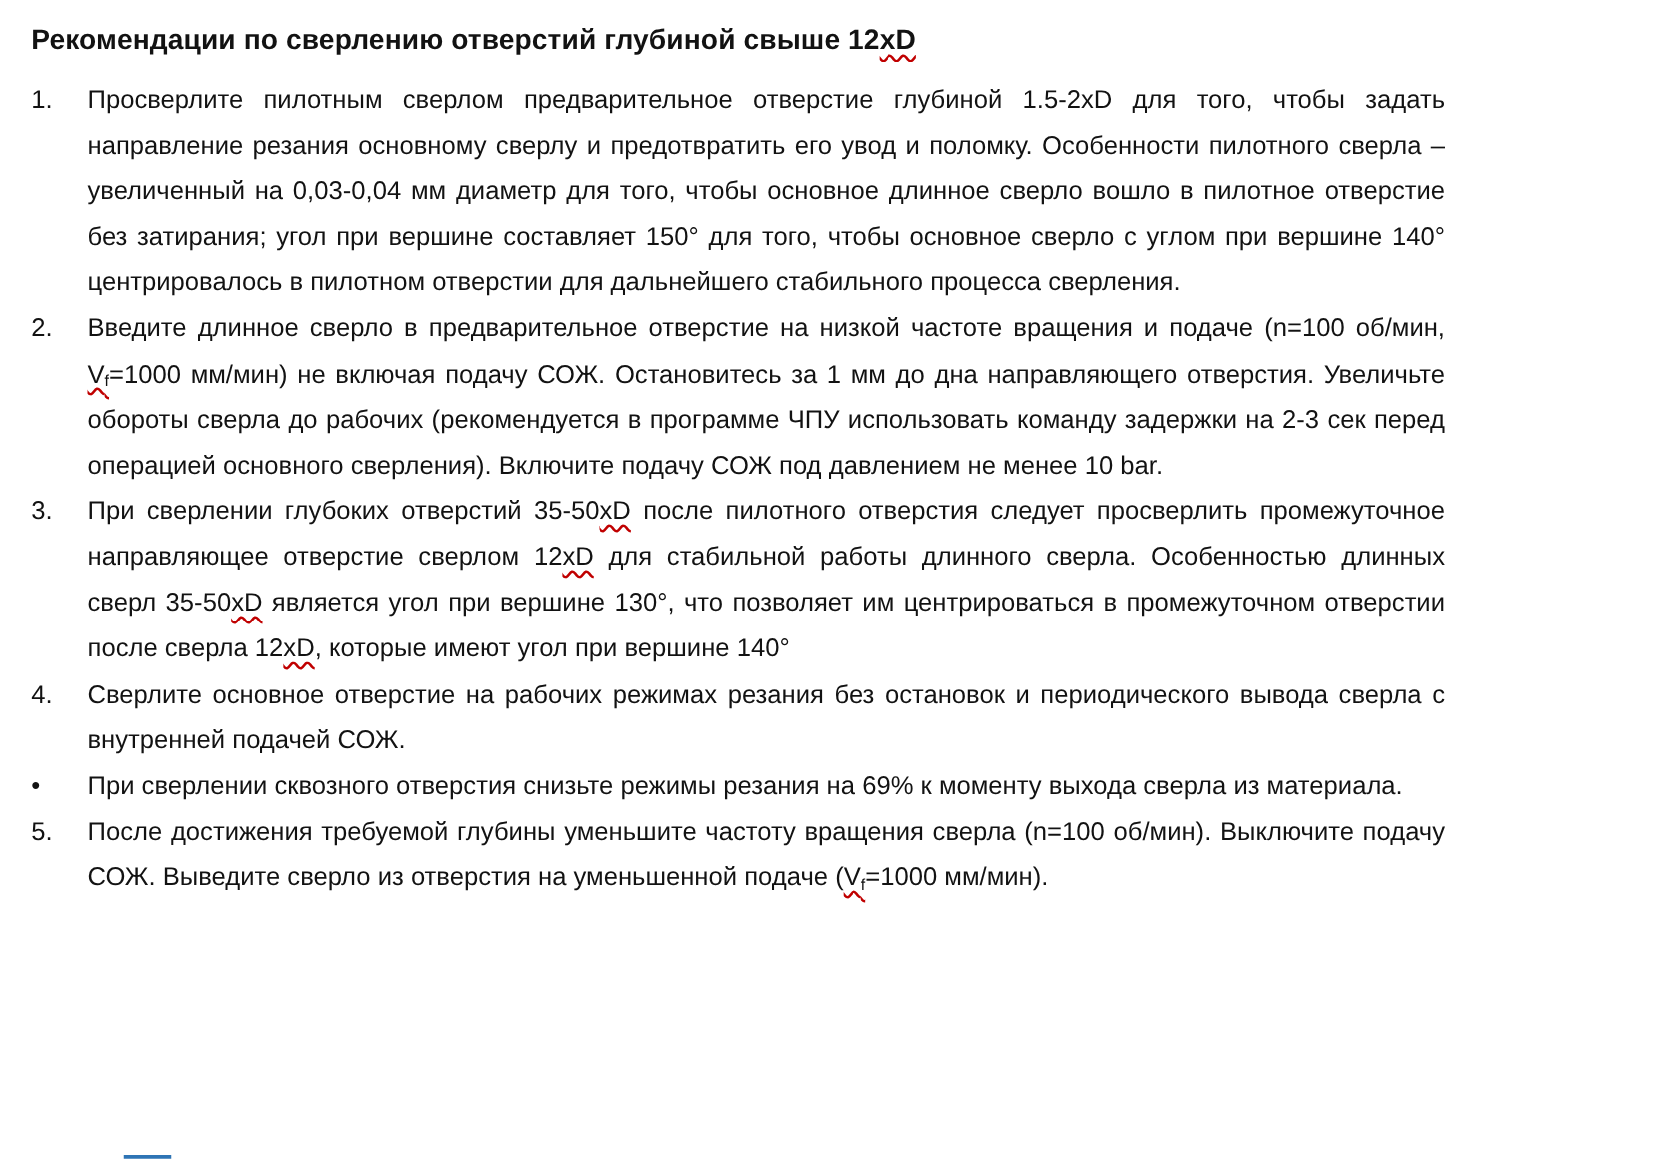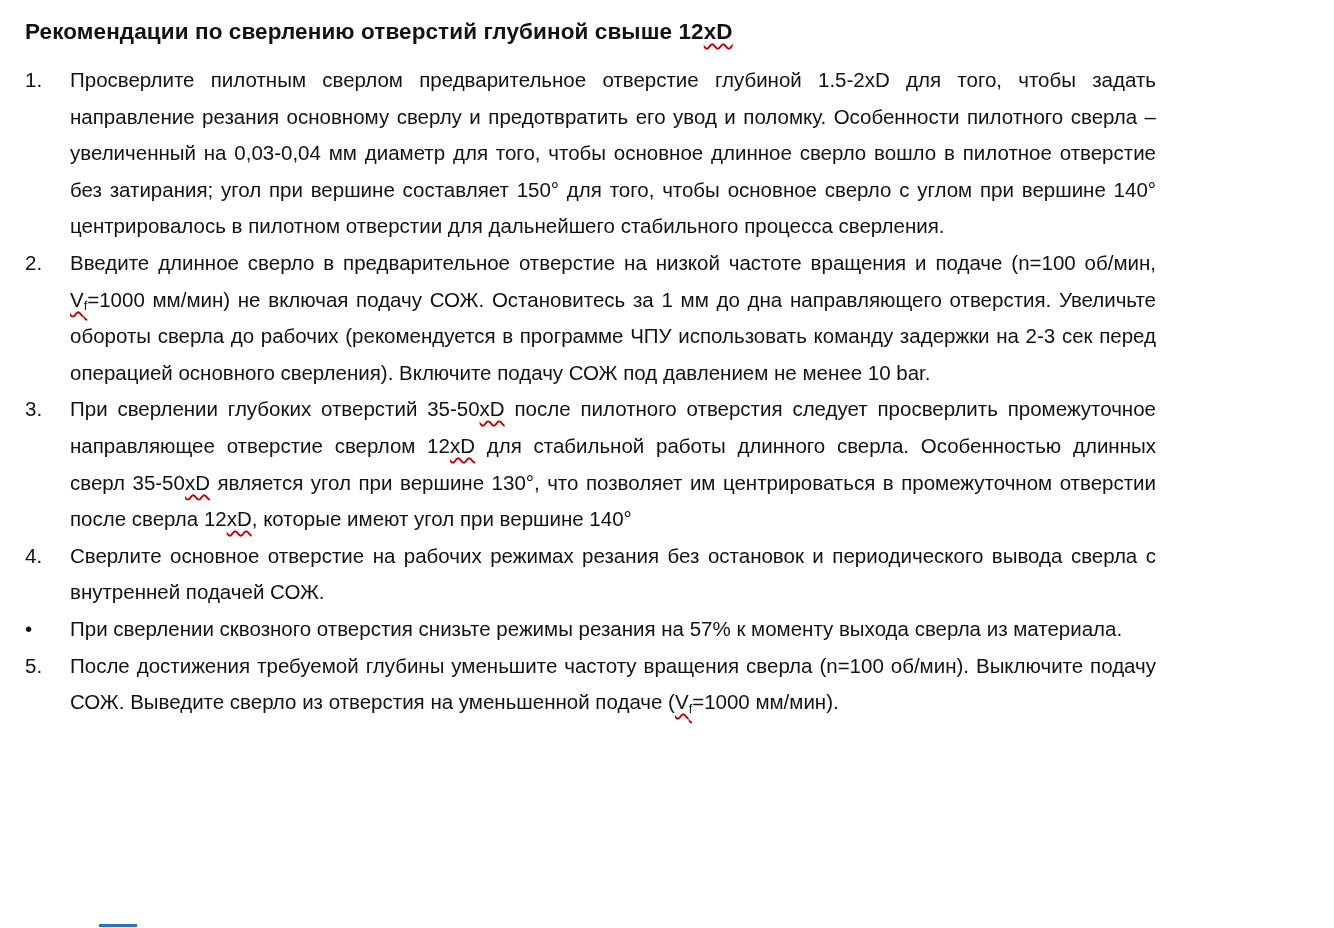--- a/index.html
+++ b/index.html
@@ -101,21 +101,21 @@
       <p class="item-text"><span class="seg-n">При сверлении глубоких отверстий 35-50</span><span class="seg-sq">xD</span><span class="seg-n"> после пилотного отверстия следует просверлить промежуточное направляющее отверстие сверлом 12</span><span class="seg-sq">xD</span><span class="seg-n"> для стабильной работы длинного сверла. Особенностью длинных сверл 35-50</span><span class="seg-sq">xD</span><span class="seg-n"> является угол при вершине 130°, что позволяет им центрироваться в промежуточном отверстии после сверла 12</span><span class="seg-sq">xD</span><span class="seg-n">, которые имеют угол при вершине 140°</span></p>
     </div>
 
     <div class="item">
       <span class="marker">4.</span>
       <p class="item-text"><span class="seg-n">Сверлите основное отверстие на рабочих режимах резания без остановок и периодического вывода сверла с внутренней подачей СОЖ.</span></p>
     </div>
 
     <div class="item">
       <span class="marker">•</span>
-      <p class="item-text"><span class="seg-n">При сверлении сквозного отверстия снизьте режимы резания на 57% к моменту выхода сверла из материала.</span></p>
+      <p class="item-text"><span class="seg-n">При сверлении сквозного отверстия снизьте режимы резания на 69% к моменту выхода сверла из материала.</span></p>
     </div>
 
     <div class="item">
       <span class="marker">5.</span>
       <p class="item-text"><span class="seg-n">После достижения требуемой глубины уменьшите частоту вращения сверла (n=100 об/мин). Выключите подачу СОЖ. Выведите сверло из отверстия на уменьшенной подаче (</span><span class="seg-sq">V</span><span class="seg-sqsub">f</span><span class="seg-n">=1000 мм/мин).</span></p>
     </div>
 
   </div>
 
   <div class="bottom-line"></div>

